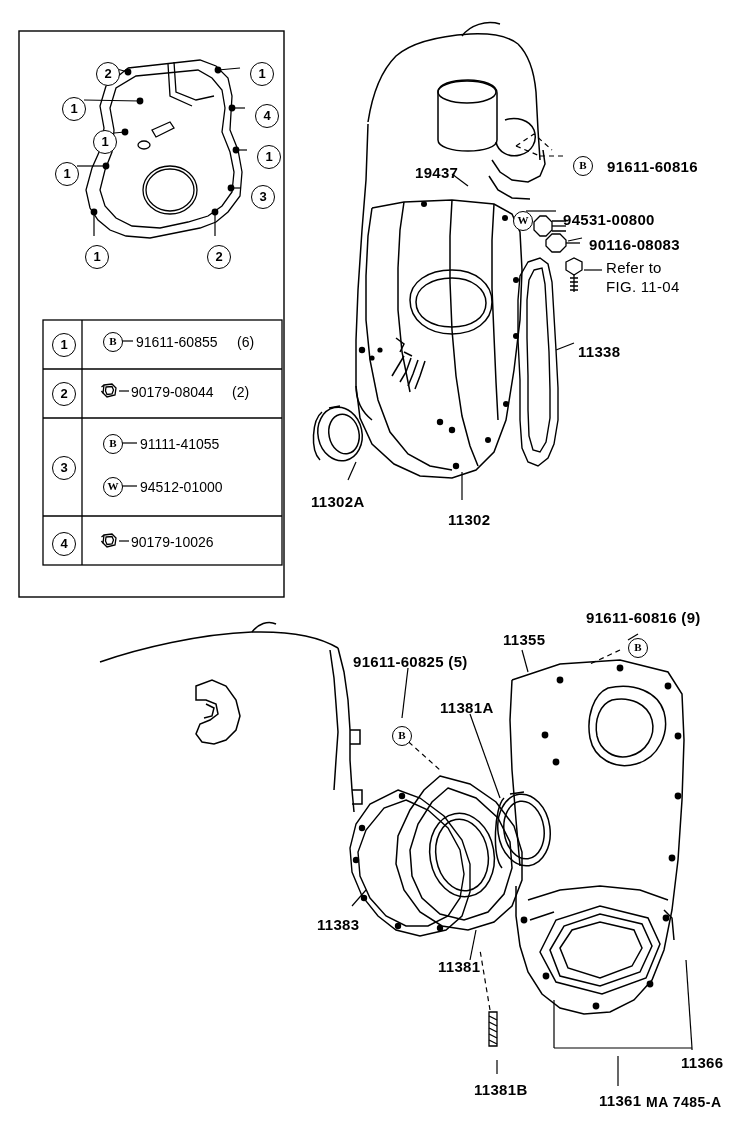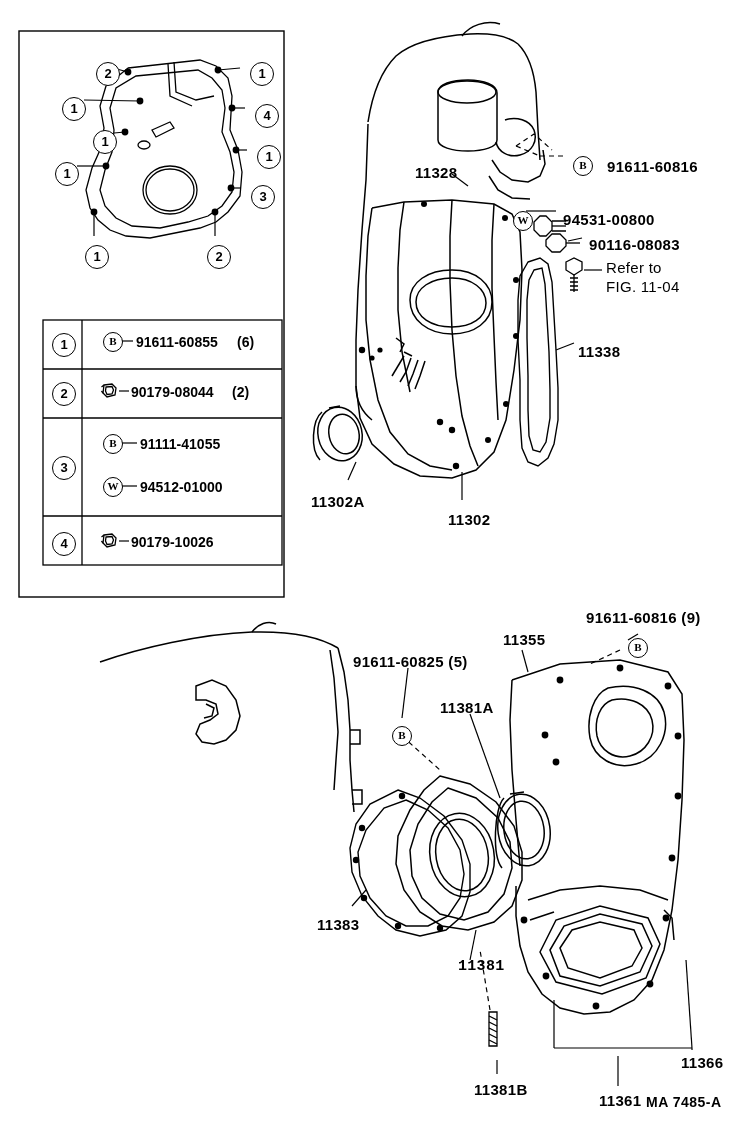--- a/index.html
+++ b/index.html
@@ -34,21 +34,21 @@
     font-weight: bold;
     letter-spacing: 0.3px;
     white-space: nowrap;
     color: #000;
   }
   .lbl.refer { font-size: 15px; line-height: 17px; font-weight: normal; }
   .lbl.footer { font-size: 14px; font-weight: bold; letter-spacing: 0.5px;}
   .tbl-txt {
     position: absolute;
     font-size: 14px;
-    font-weight: bold;
+    font-weight: normal;
     white-space: nowrap;
   }
   .circnum {
     position: absolute;
     width: 22px; height: 22px;
     border: 1.6px solid #000;
     border-radius: 50%;
     font-size: 13px;
     font-weight: bold;
     text-align: center;
@@ -391,39 +391,39 @@
   <div class="circnum" style="left:52px; top:532px;">4</div>
   <svg class="nutbadge" style="left:100px; top:532px;" viewBox="0 0 18 17">
     <g fill="none" stroke="#000" stroke-width="1.3">
       <path d="M4 3 L12 2 L16 6 L15 13 L7 15 L3 11 Z"></path>
       <path d="M6 5 L12 4.5 L13.5 8 L12 12 L7 12.5 L5.5 9 Z"></path>
       <path d="M1.5 5 L4 3 M1.5 9 L3 11"></path>
     </g>
   </svg>
   <div class="tbl-txt" style="left:131px; top:534px;">90179-10026</div>
 
-  <div class="lbl" style="left:415px; top:164px;">11328</div>
+  <div class="lbl" style="left:415px; top:164px;">19437</div>
   <div class="badge" style="left:573px; top:156px;">B</div>
   <div class="lbl" style="left:607px; top:158px;">91611-60816</div>
   <div class="badge" style="left:513px; top:211px;">W</div>
   <div class="lbl" style="left:563px; top:211px;text-align:right;">94531-00800</div>
   <div class="lbl" style="left:589px; top:236px;">90116-08083</div>
   <div class="lbl refer" style="left:606px; top:259px;">Refer to</div>
   <div class="lbl refer" style="left:606px; top:278px;">FIG. 11-04</div>
   <div class="lbl" style="left:578px; top:343px;">11338</div>
   <div class="lbl" style="left:311px; top:493px;">11302A</div>
   <div class="lbl" style="left:448px; top:511px;">11302</div>
 
   <div class="lbl" style="left:586px; top:609px;">91611-60816 (9)</div>
   <div class="badge" style="left:628px; top:638px;">B</div>
   <div class="lbl" style="left:503px; top:631px;">11355</div>
   <div class="lbl" style="left:353px; top:653px;">91611-60825 (5)</div>
   <div class="badge" style="left:392px; top:726px;">B</div>
   <div class="lbl" style="left:440px; top:699px;">11381A</div>
   <div class="lbl" style="left:317px; top:916px;">11383</div>
-  <div class="lbl" style="left:458px; top:958px;font-family:Liberation Mono, monospace;">11381</div>
+  <div class="lbl" style="left:438px; top:958px;">11381</div>
   <div class="lbl" style="left:474px; top:1081px;">11381B</div>
   <div class="lbl" style="left:599px; top:1092px;text-align:center;">11361</div>
   <div class="lbl" style="left:681px; top:1054px;">11366</div>
 
   <div class="lbl footer" style="left:646px; top:1094px;">MA 7485-A</div>
 
 </div>
 
 </body></html>

